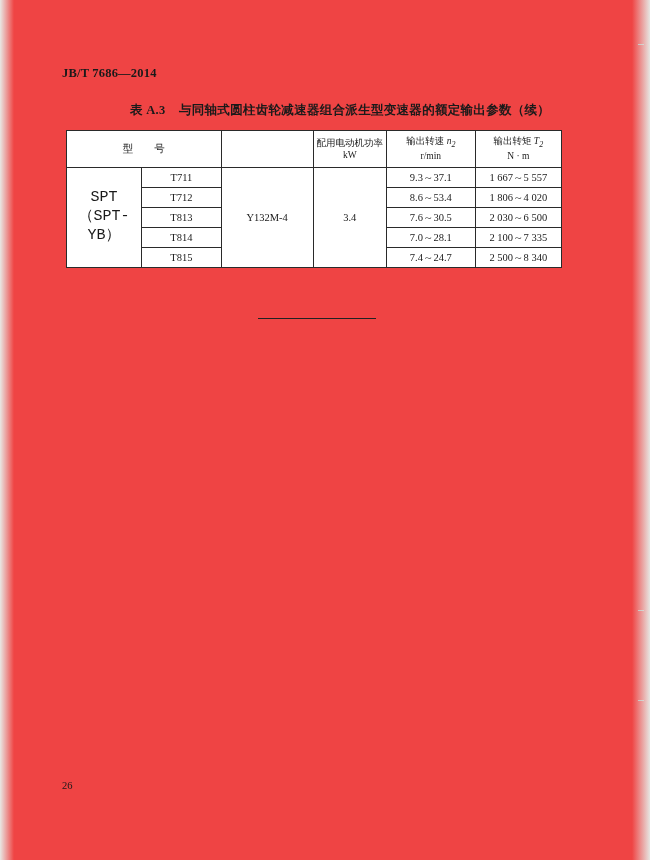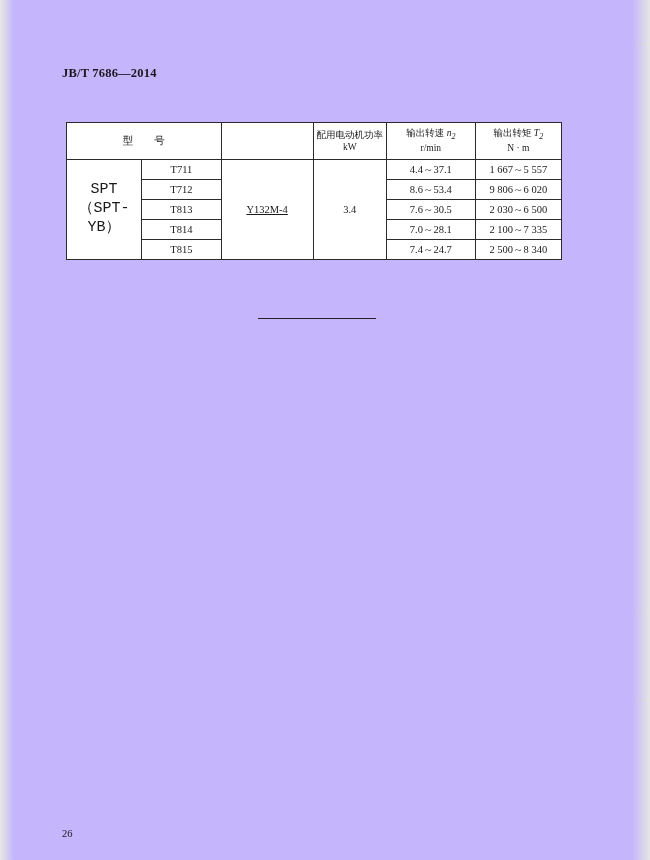--- a/index.html
+++ b/index.html
@@ -11,21 +11,21 @@
     height: 860px;
     background: #fdfdfb;
     font-family: "Liberation Serif", "DejaVu Serif", serif;
     color: #1a1a1a;
     position: relative;
     overflow: hidden;
   }
   .page {
     position: absolute;
     inset: 0;
-    background: #c4b5fd;
+    background: #ef4444;
   }
   
   .page::before {
     content: "";
     position: absolute;
     left: 0; top: 0; bottom: 0;
     width: 14px;
     background: linear-gradient(to right, #e8e8e4, rgba(252,252,250,0));
     pointer-events: none;
   }
@@ -65,21 +65,21 @@
     letter-spacing: 0.3px;
     white-space: nowrap;
   }
   .table-caption .cap-num {
     font-family: "Liberation Serif", "DejaVu Serif", serif;
   }
 
   table.spec {
     position: absolute;
     left: 66px;
-    top: 122px;
+    top: 130px;
     width: 496px;
     border-collapse: collapse;
     font-size: 10.5px;
     background: #fff;
   }
   table.spec td, table.spec th {
     border: 1px solid #2a2a2a;
     text-align: center;
     vertical-align: middle;
     padding: 1px 2px;
@@ -88,21 +88,21 @@
   }
   table.spec thead td {
     height: 34px;
   }
   .hd-sub {
     font-size: 9.5px;
     line-height: 1.3;
   }
   .col-model-group { width: 72px; }
   .col-model { width: 80px; }
-  .col-motor { width: 92px; text-decoration: underline; }
+  .col-motor { width: 92px; }
   .col-power { width: 74px; }
   .col-speed { width: 90px; }
   .col-torque { width: 88px; }
 
   td.group-cell {
     line-height: 1.6;
     font-size: 15px;
     font-family: Liberation Mono, monospace;
   }
   td.row-h {
@@ -123,36 +123,40 @@
     left: 258px;
     top: 318px;
     width: 118px;
     height: 0;
     border-top: 1.6px solid #222;
   }
 
   .page-number {
     position: absolute;
     left: 62px;
-    top: 828px;
+    top: 780px;
     font-size: 10.5px;
     text-align: center;
   }
 </style>
 </head>
 <body>
 
 <div class="page">
 
   <div class="edge-tick tick-right-1"></div>
   <div class="edge-tick tick-right-2"></div>
   <div class="edge-tick tick-right-3"></div>
 
   <div class="std-header">JB/T 7686—2014</div>
 
+  <div class="table-caption">
+    <span class="cap-num">表 A.3</span>
+    <span style="display:inline-block;width:10px"></span><span>与同轴式圆柱齿轮减速器组合派生型变速器的额定输出参数（续）</span>
+  </div>
 
   <table class="spec">
     <thead>
       <tr>
         <td class="col-model-group" colspan="2">型　　号</td>
         <td class="col-motor"></td>
         <td class="col-power">
           <div class="hd-sub">配用电动机功率</div>
           <div class="hd-sub">kW</div>
         </td>
@@ -168,27 +172,27 @@
     </thead>
     <tbody>
       <tr>
         <td class="col-model-group group-cell" rowspan="5">
           <div>SPT</div>
           <div>（SPT-YB）</div>
         </td>
         <td class="col-model row-h">T711</td>
         <td class="col-motor" rowspan="5">Y132M-4</td>
         <td class="col-power" rowspan="5">3.4</td>
-        <td class="col-speed row-h">4.4～37.1</td>
+        <td class="col-speed row-h">9.3～37.1</td>
         <td class="col-torque row-h">1 667～5 557</td>
       </tr>
       <tr>
         <td class="row-h">T712</td>
         <td class="row-h">8.6～53.4</td>
-        <td class="row-h">9 806～6 020</td>
+        <td class="row-h">1 806～4 020</td>
       </tr>
       <tr>
         <td class="row-h">T813</td>
         <td class="row-h">7.6～30.5</td>
         <td class="row-h">2 030～6 500</td>
       </tr>
       <tr>
         <td class="row-h">T814</td>
         <td class="row-h">7.0～28.1</td>
         <td class="row-h">2 100～7 335</td>

